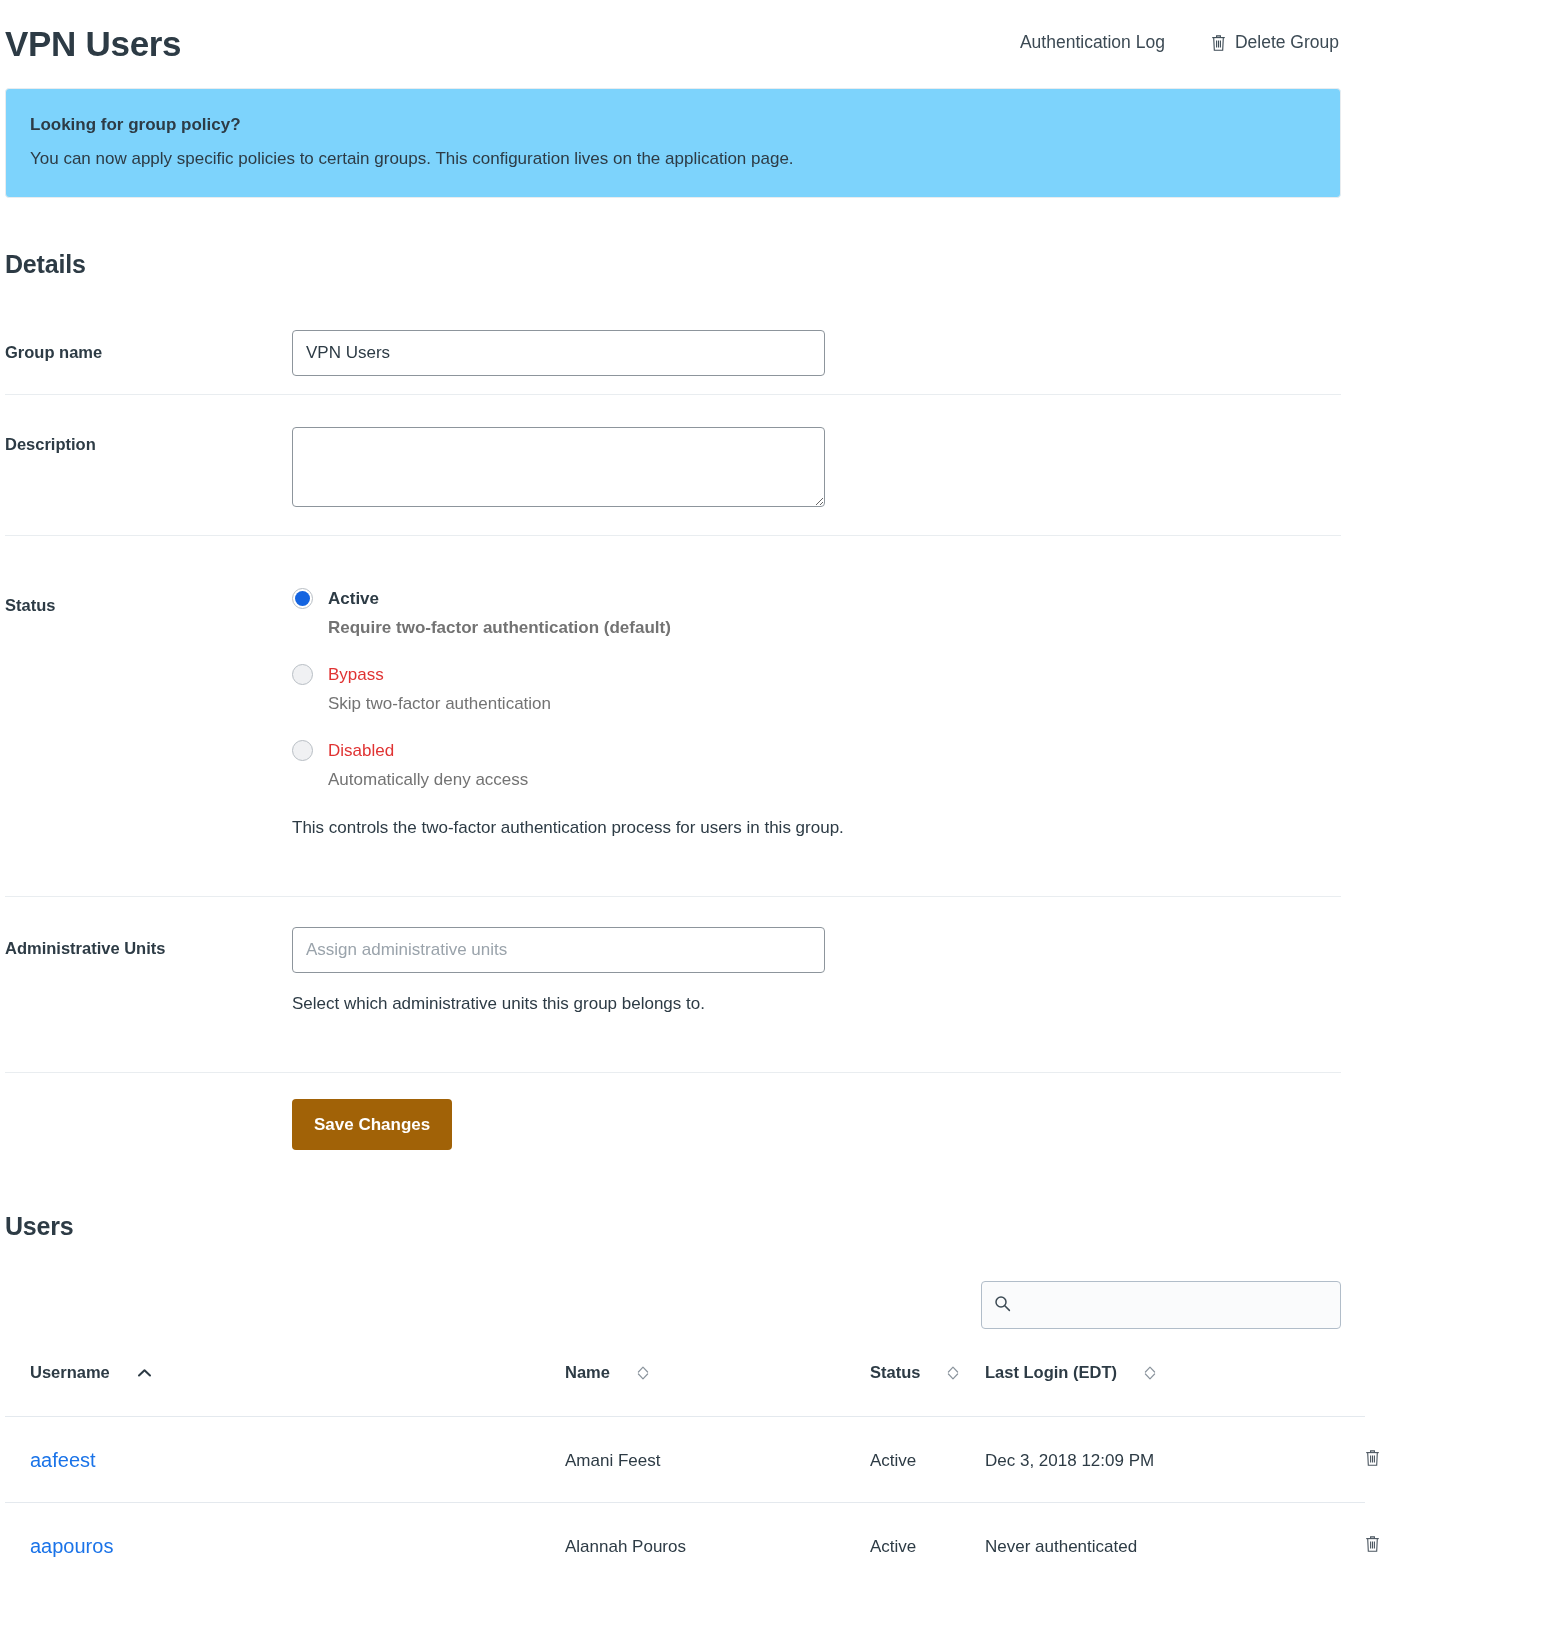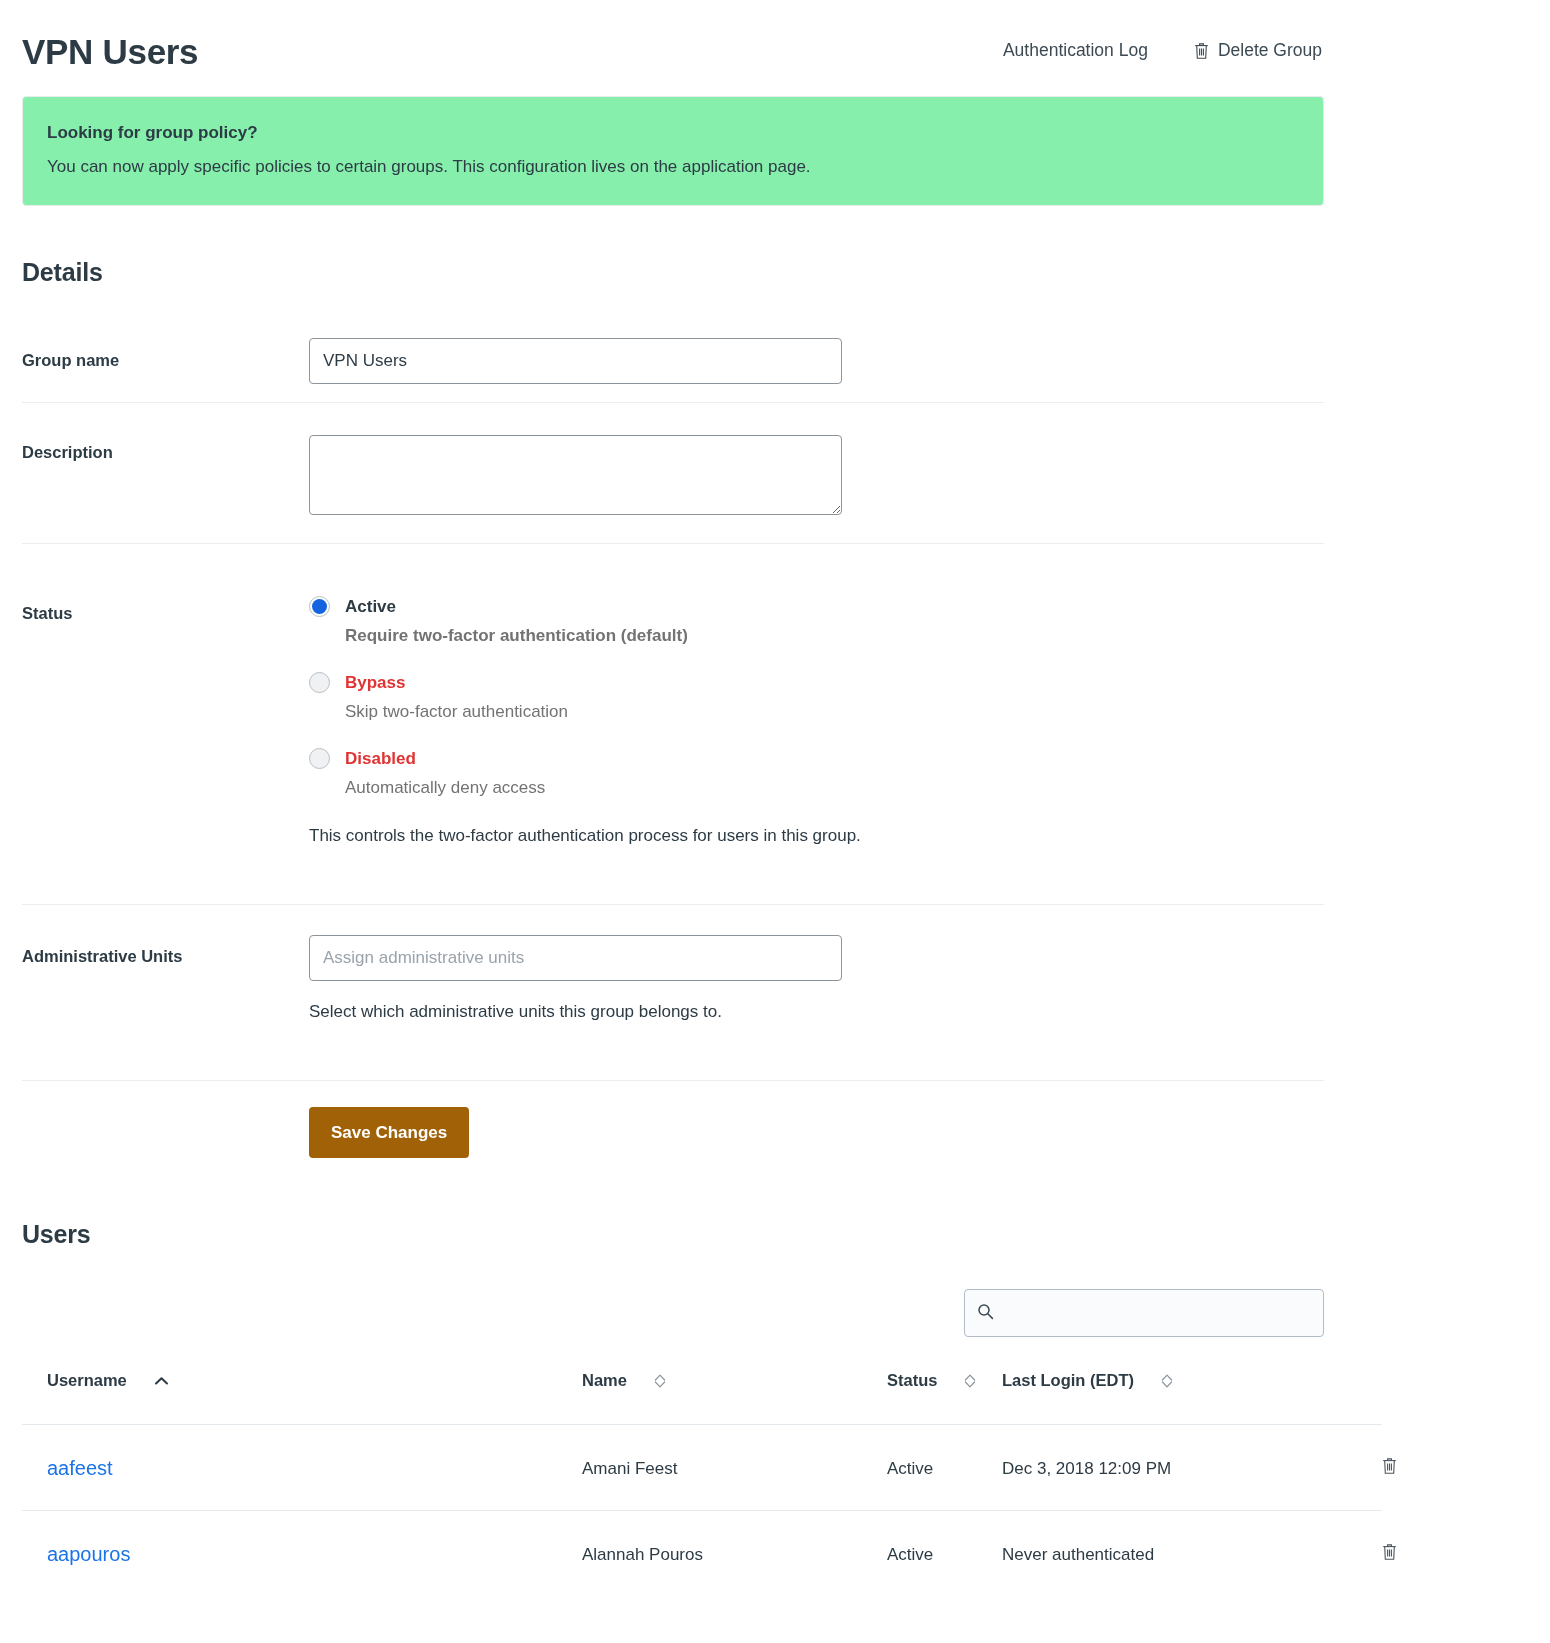--- a/index.html
+++ b/index.html
@@ -11,22 +11,21 @@
   body {
     width: 1550px;
     height: 1643px;
     overflow: hidden;
     font-family: "Liberation Sans", sans-serif;
     color: #2d3b45;
     -webkit-font-smoothing: antialiased;
   }
   .page {
     width: 1346px;
-    padding: 0 22px;
-    margin-top: 8px;
+    padding: 0 5px;
   }
 
   
   .page-header {
     display: flex;
     align-items: center;
     justify-content: space-between;
     height: 78px;
     padding-top: 8px;
   }
@@ -58,21 +57,21 @@
     display: inline-block;
     width: 15px;
     height: 18px;
     position: relative;
     flex: none;
   }
   .trash-ic svg { display: block; }
 
   
   .info-banner {
-    background: #86efac;
+    background: #7dd3fc;
     border: 1px solid #e8ecef;
     border-radius: 4px;
     padding: 26px 24px 28px 24px;
     margin-top: 10px;
   }
   .info-title {
     font-size: 17px;
     font-weight: bold;
     color: #2d3b45;
     margin: 0 0 14px 0;
@@ -177,21 +176,21 @@
     inset: 2px;
     border-radius: 50%;
     background: #1464e0;
   }
   .radio-title {
     font-size: 17px;
     font-weight: bold;
     color: #2d3b45;
     cursor: pointer;
   }
-  .radio-title.danger { color: #e03333; font-weight: bold; }
+  .radio-title.danger { color: #e03333; font-weight: normal; }
   .radio-sub {
     font-size: 17px;
     color: #737373;
     margin: 9px 0 0 36px;
   }
   .radio-sub.bold { font-weight: bold; }
   .status-hint {
     font-size: 17px;
     color: #2d3b45;
     margin-top: 28px;

